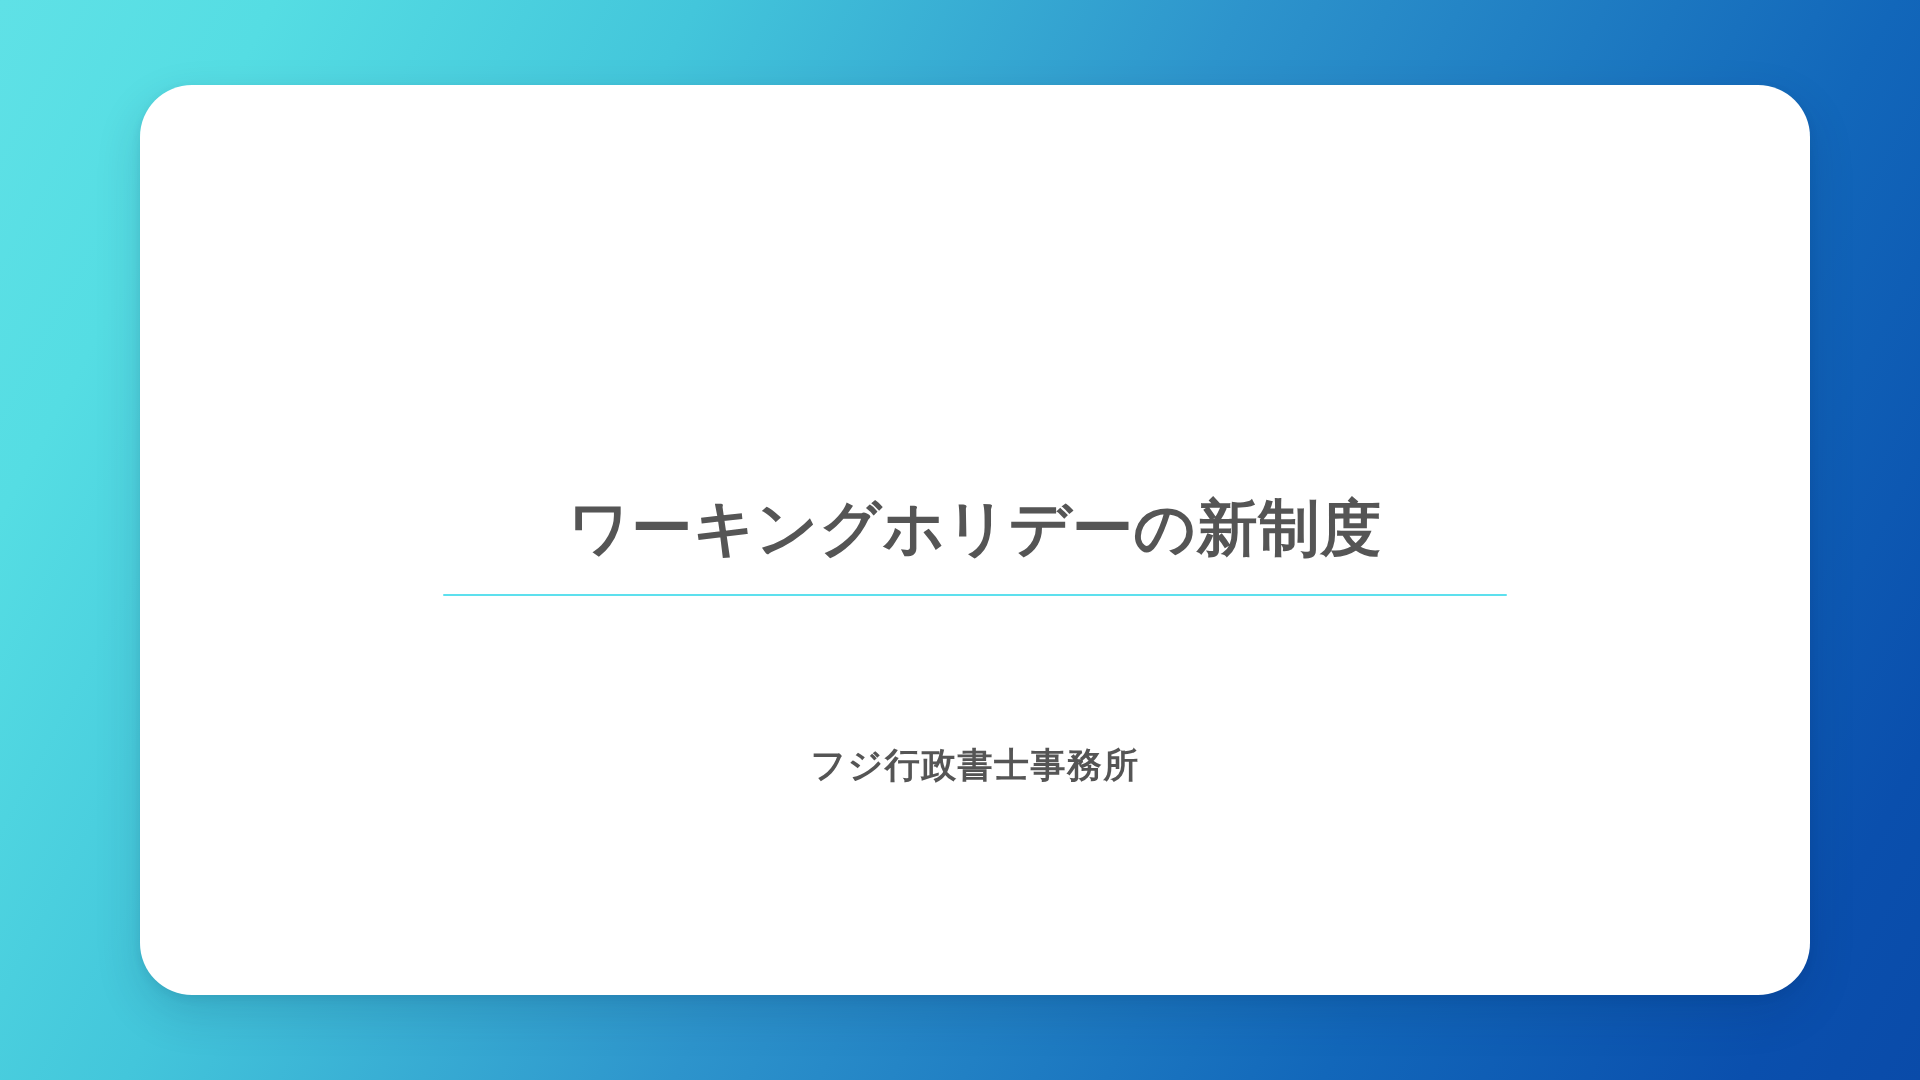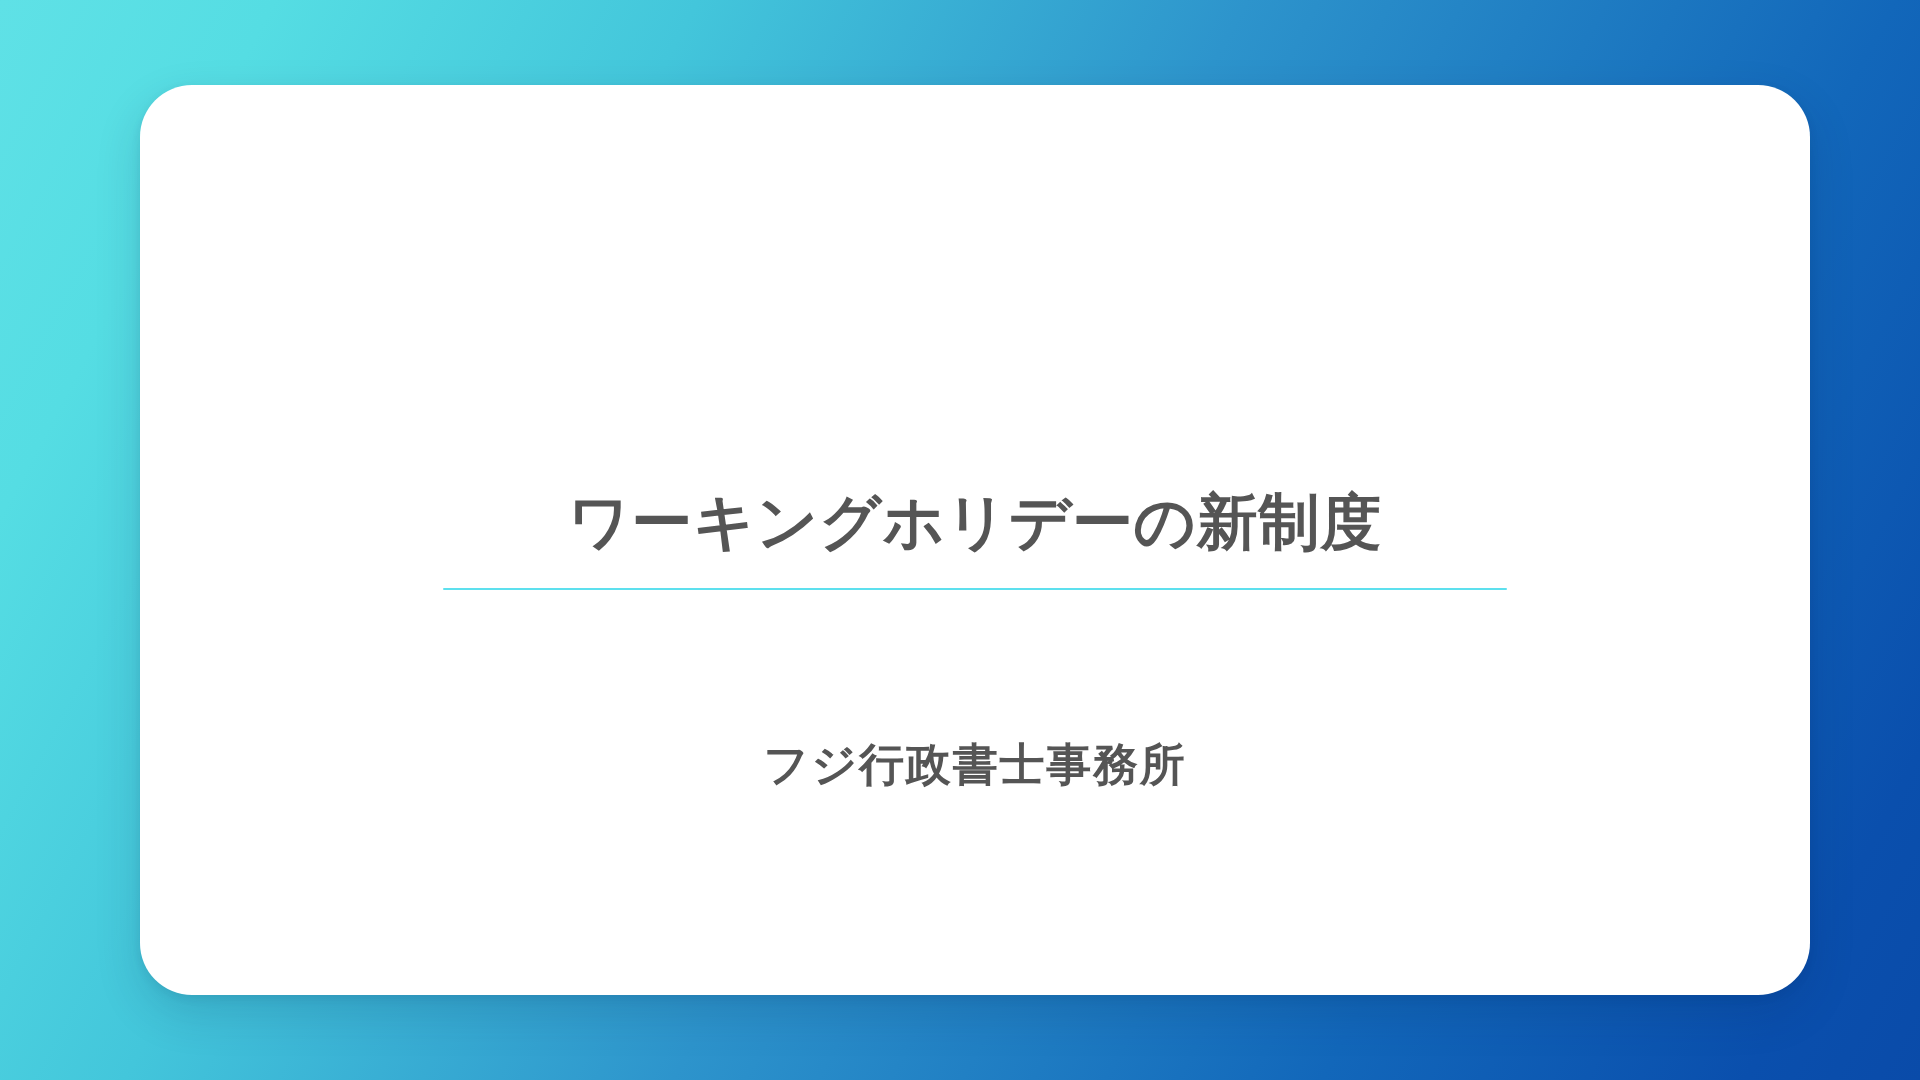--- a/index.html
+++ b/index.html
@@ -78,21 +78,21 @@
     height: 2px;
     margin-top: 32px;
     background: #5DE0EE;
     border: 0;
     border-radius: 1px;
   }
 
   .slide-subtitle {
     margin: 0;
     margin-top: 140px;
-    font-size: 45px;
+    font-size: 35px;
     font-weight: 700;
     line-height: 1.2;
     letter-spacing: 0.04em;
     color: #555555;
     text-align: center;
     white-space: nowrap;
   }
 </style>
 </head>
 <body>

